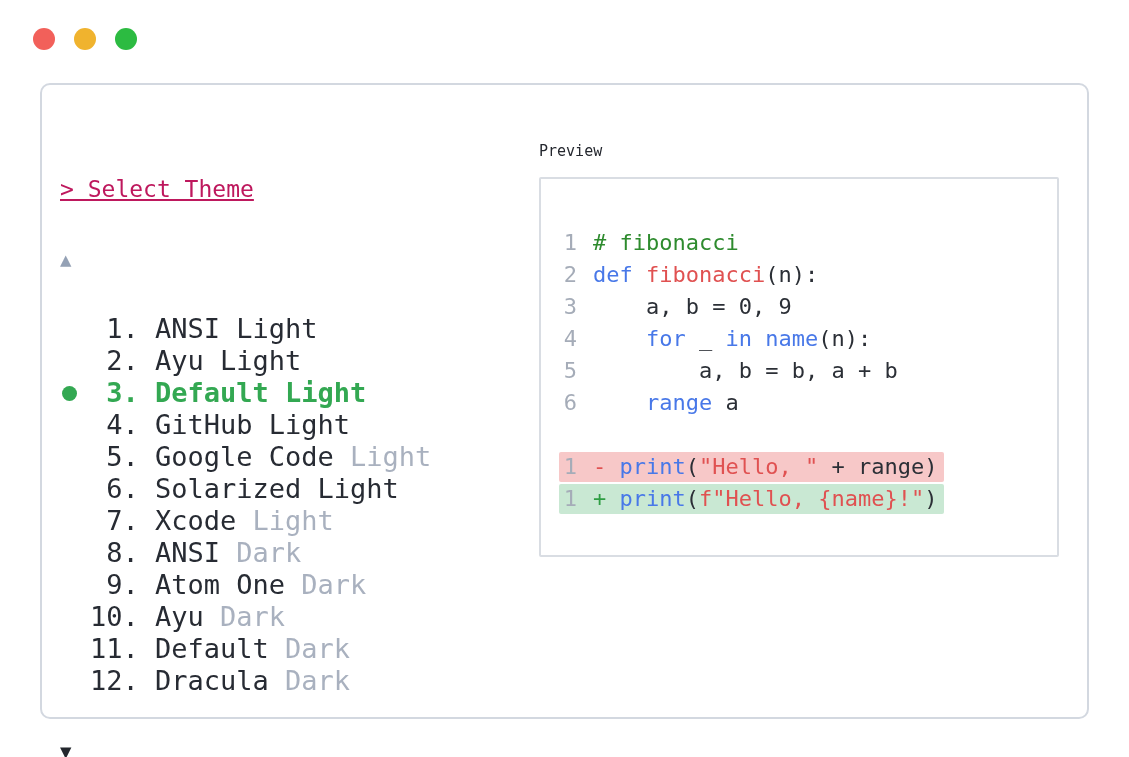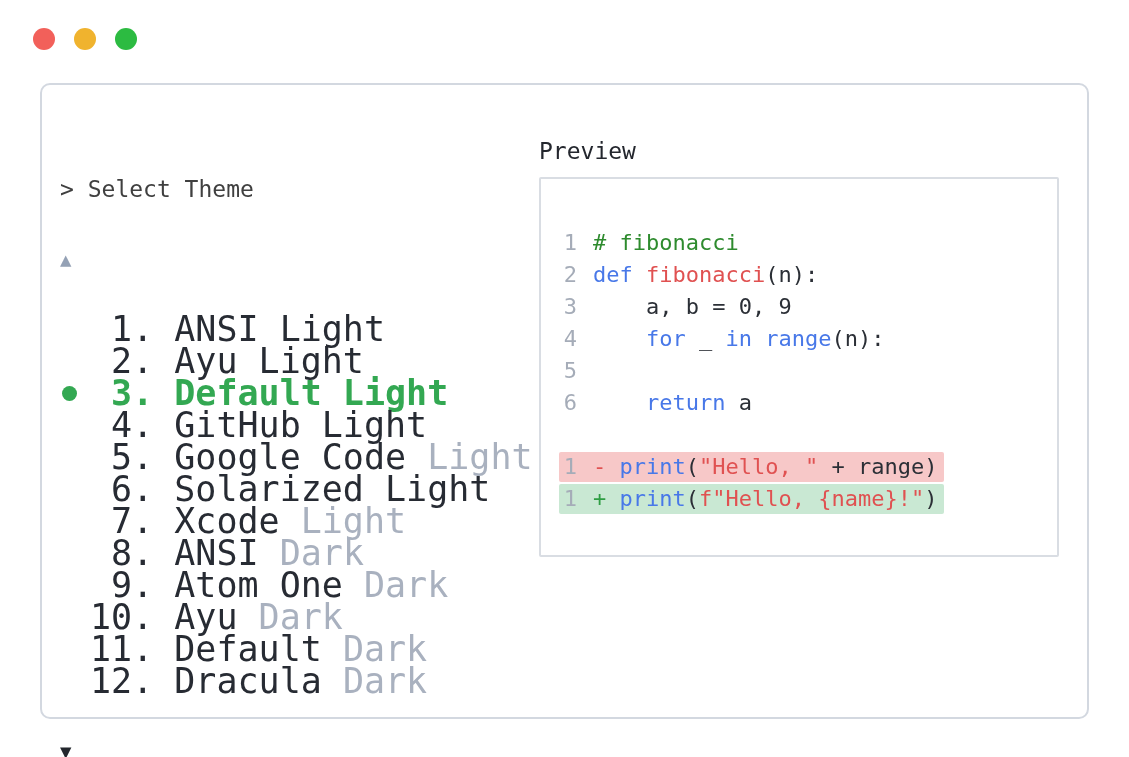--- a/index.html
+++ b/index.html
@@ -29,34 +29,34 @@
   .light.red{background:var(--traffic-red);}
   .light.yellow{background:var(--traffic-yellow);}
   .light.green{background:var(--traffic-green);}
 
   
   .panel{position:absolute;left:40px;top:83px;width:1049px;height:636px;
     background:#fff;border:2px solid var(--panel-border);border-radius:10px;}
 
   
   .left-col{position:absolute;left:18px;top:50px;white-space:pre;}
-  .prompt-line{height:32px;line-height:32px;font-size:23px;color:#404040;}
+  .prompt-line{height:32px;line-height:32px;font-size:23px;color:#be185d;text-decoration:underline;}
   .arrow-line{height:32px;line-height:32px;font-size:19px;}
   .arrow-up{color:#94a1b5;}
   .arrow-down{color:#23272d;}
-  .theme-list{font-size:35px;}
+  .theme-list{font-size:27px;}
   .theme-item{position:relative;height:32px;line-height:32px;padding-left:30px;white-space:pre;}
   .theme-item .variant-muted{color:var(--muted-gray);}
   .theme-item.selected{color:var(--accent-green);font-weight:bold;}
   .sel-dot{position:absolute;left:2px;top:50%;margin-top:-7px;width:15px;height:15px;
     border-radius:50%;background:var(--accent-green);}
 
   
   .right-col{position:absolute;left:497px;top:50px;}
-  .preview-label{height:32px;line-height:32px;font-size:23px;color:#24272e;}
+  .preview-label{height:32px;line-height:32px;font-size:15px;color:#24272e;}
   .preview-box{margin-top:10px;width:520px;height:380px;border:2px solid #d9dde3;
     border-radius:2px;background:#fff;padding:48px 0 0 22px;overflow:hidden;}
   .code-line{display:flex;height:32px;line-height:32px;font-size:22px;white-space:pre;}
   .ln{flex:none;width:14px;text-align:right;color:var(--line-number-gray);}
   .code-text{margin-left:16px;white-space:pre;}
   .blank-line{height:32px;}
   .diff-row{height:32px;font-size:22px;line-height:32px;white-space:pre;}
   .diff-chip{display:inline-block;height:30px;line-height:30px;margin-left:-4px;
     padding:0 7px 0 4px;border-radius:2px;}
   .diff-chip.removed{background:var(--removed-bg);}
@@ -95,23 +95,23 @@
     </div>
 
     <div class="right-col">
       <div class="preview-label">Preview</div>
       <div class="preview-box">
         <div>
           <div>
               <div class="code-line"><span class="ln">1</span><span class="code-text"><span class="tok-comment"># fibonacci</span></span></div>
               <div class="code-line"><span class="ln">2</span><span class="code-text"><span class="tok-keyword">def</span><span class="tok-plain"> </span><span class="tok-name">fibonacci</span><span class="tok-plain">(n):</span></span></div>
               <div class="code-line"><span class="ln">3</span><span class="code-text"><span class="tok-plain">    a, b = 0, 9</span></span></div>
-              <div class="code-line"><span class="ln">4</span><span class="code-text"><span class="tok-plain">    </span><span class="tok-keyword">for</span><span class="tok-plain"> _ </span><span class="tok-keyword">in</span><span class="tok-plain"> </span><span class="tok-keyword">range</span><span class="tok-plain">(n):</span></span></div>
-              <div class="code-line"><span class="ln">5</span></div>
-              <div class="code-line"><span class="ln">6</span><span class="code-text"><span class="tok-plain">    </span><span class="tok-keyword">return</span><span class="tok-plain"> a</span></span></div>
+              <div class="code-line"><span class="ln">4</span><span class="code-text"><span class="tok-plain">    </span><span class="tok-keyword">for</span><span class="tok-plain"> _ </span><span class="tok-keyword">in</span><span class="tok-plain"> </span><span class="tok-keyword">name</span><span class="tok-plain">(n):</span></span></div>
+              <div class="code-line"><span class="ln">5</span><span class="code-text"><span class="tok-plain">        a, b = b, a + b</span></span></div>
+              <div class="code-line"><span class="ln">6</span><span class="code-text"><span class="tok-plain">    </span><span class="tok-keyword">range</span><span class="tok-plain"> a</span></span></div>
             </div>
           <div class="blank-line"></div>
           <div>
               <div class="diff-row"><span class="diff-chip removed"><span class="ln">1</span><span class="gap"></span><span class="sign-removed">- </span><span class="tok-keyword">print</span><span class="tok-plain">(</span><span class="tok-string">"Hello, "</span><span class="tok-plain"> + range)</span></span></div>
               <div class="diff-row"><span class="diff-chip added"><span class="ln">1</span><span class="gap"></span><span class="sign-added">+ </span><span class="tok-keyword">print</span><span class="tok-plain">(</span><span class="tok-string">f"Hello, {name}!"</span><span class="tok-plain">)</span></span></div>
             </div>
         </div>
       </div>
     </div>
 

